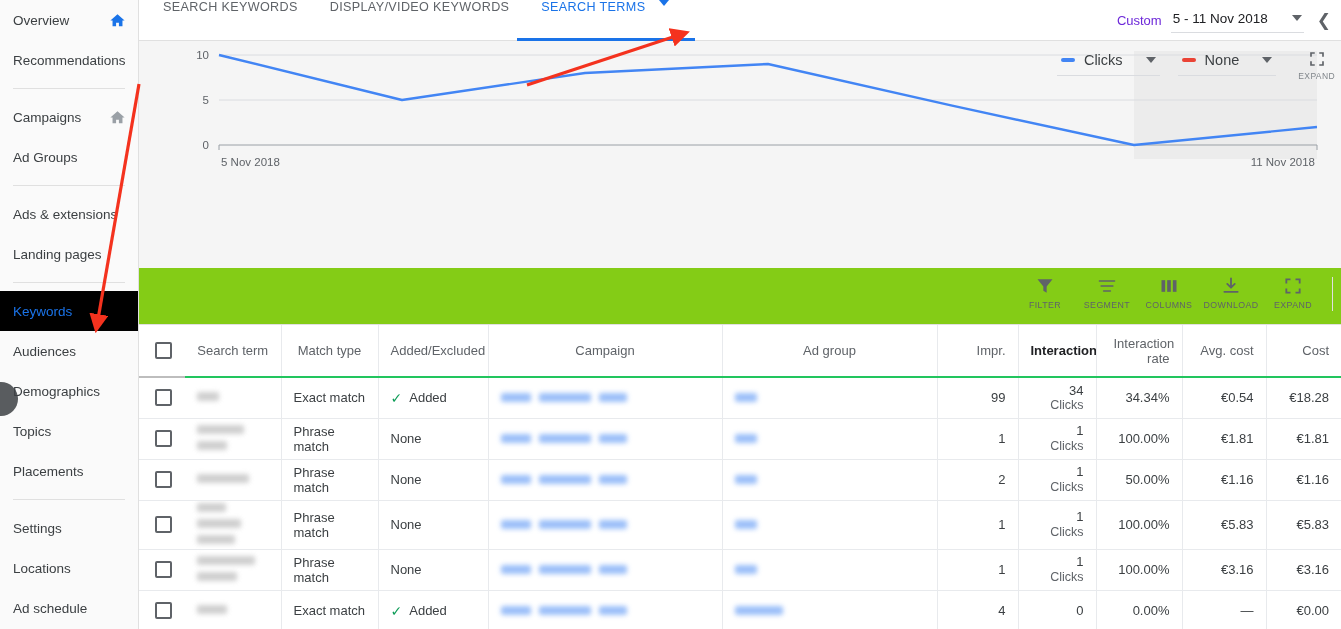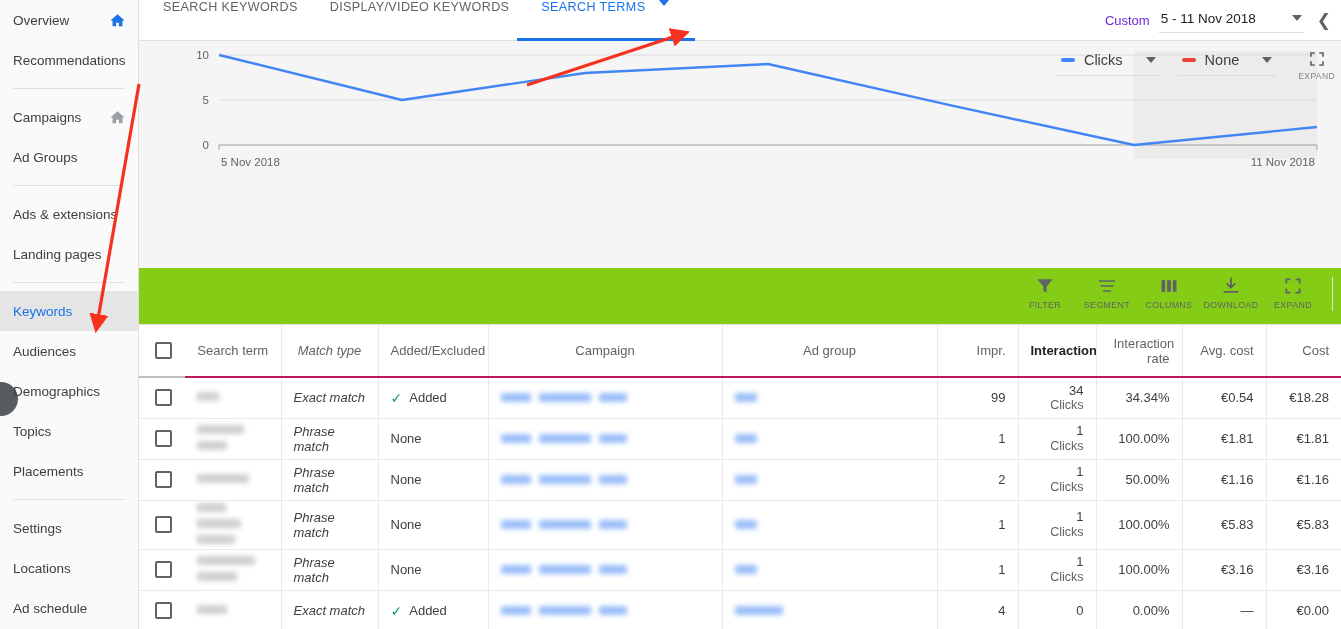--- a/index.html
+++ b/index.html
@@ -26,21 +26,21 @@
     display: flex; align-items: center;
     padding: 0 12px 0 13px;
     font-size: 13.5px;
     color: #3c4043;
     cursor: pointer;
     position: relative;
     white-space: nowrap;
     gap: 12px;
   }
   .nav-item .lbl { flex: 1 1 auto; overflow: hidden; }
-  .nav-item.active { background: #e5e5e5; color: #1a73e8; }
+  .nav-item.active { background: #000000; color: #1a73e8; }
   .nav-item.active .lbl { color: #1a73e8; }
   .nav-sep { height: 1px; background: #e0e0e0; margin: 8px 13px; }
   .home-ico { width: 17px; height: 17px; flex: 0 0 17px; display:block; }
 
   
   .main { flex: 1 1 auto; height: 629px; position: relative; background: #fff; overflow: hidden; }
 
   
   .tabbar {
     height: 41px; display: flex; align-items: center;
@@ -64,21 +64,21 @@
     display: inline-block; margin-left: 14px;
     border-left: 5px solid transparent; border-right: 5px solid transparent;
     border-top: 6px solid #1a73e8;
   }
   .daterange {
     position: absolute; right: 10px; top: 0; height: 41px;
     display: flex; align-items: center; gap: 0;
   }
   .dr-label { font-size: 13px; color: #6d28d9; margin-right: 9px; }
   .dr-box {
-    display: flex; align-items: center; gap: 22px;
+    display: flex; align-items: center; gap: 10px;
     border-bottom: 1px solid #dadce0; padding: 2px 2px 6px 2px;
   }
   .dr-val { font-size: 13.5px; color: #202124; }
   .dr-caret {
     border-left: 5px solid transparent; border-right: 5px solid transparent;
     border-top: 6px solid #5f6368; margin-left: 14px;
   }
   .dr-prev { margin-left: 13px; color: #5f6368; font-size: 17px; cursor: pointer; line-height: 1; }
 
   
@@ -127,27 +127,27 @@
   table { border-collapse: collapse; width: 1202px; table-layout: fixed; }
   th, td {
     font-size: 13px; color: #3c4043;
     border-right: 1px solid #e8eaed;
     border-bottom: 1px solid #e8eaed;
     padding: 0 12px; vertical-align: middle;
     overflow: hidden;
   }
   thead th {
     height: 52px; color: #5f6368; font-weight: normal;
-    border-bottom: 2px solid #be185d; vertical-align: middle;
+    border-bottom: 2px solid #22c55e; vertical-align: middle;
   }
   thead th.strong { color: #202124; font-weight: bold; }
   tbody tr { height: 41px; }
   .c-check { width: 46px; padding: 0 0 0 16px; border-right: none; }
   .c-term { width: 96px; border-right: 1px solid #e8eaed; }
-  .c-match { width: 97px; font-style: italic; }
+  .c-match { width: 97px; }
   .c-added { width: 110px; }
   .c-camp  { width: 234px; }
   .c-adg   { width: 215px; }
   .c-impr  { width: 81px; text-align: right; }
   .c-inter { width: 78px; text-align: right; }
   .c-irate { width: 86px; text-align: right; padding-left: 17px; }
   .c-avg   { width: 84px; text-align: right; }
   .c-cost  { width: 75px; text-align: right; border-right: none; }
   thead th.c-check { border-bottom: 2px solid #bdbdbd; }
   .chk {

